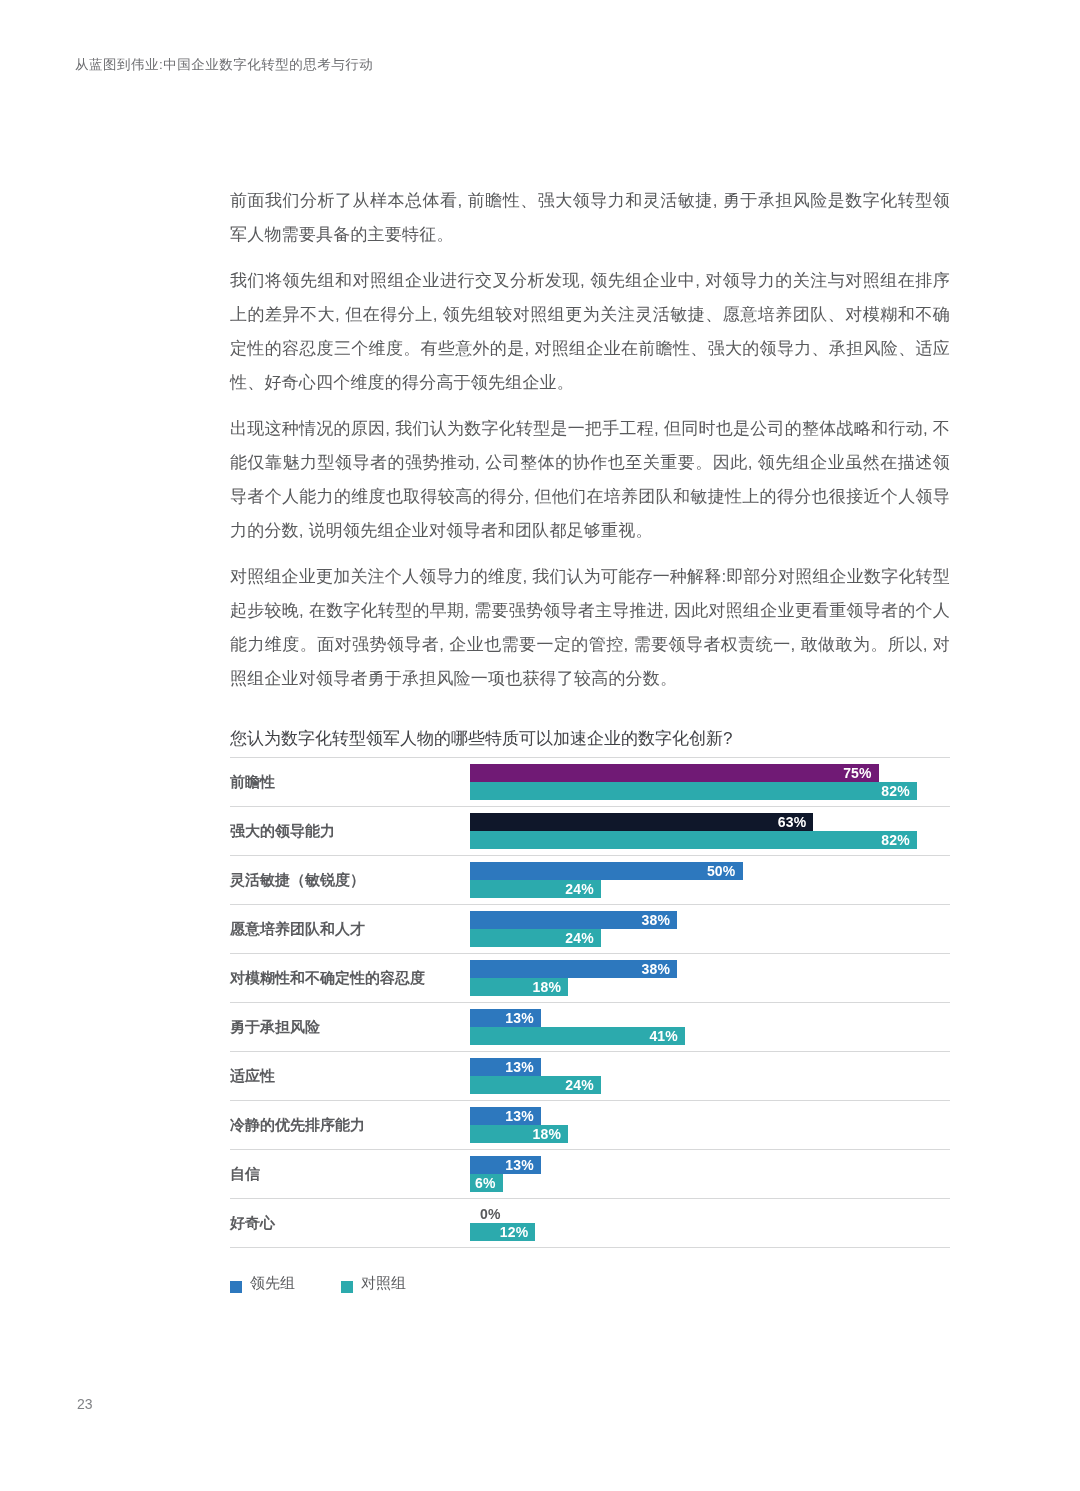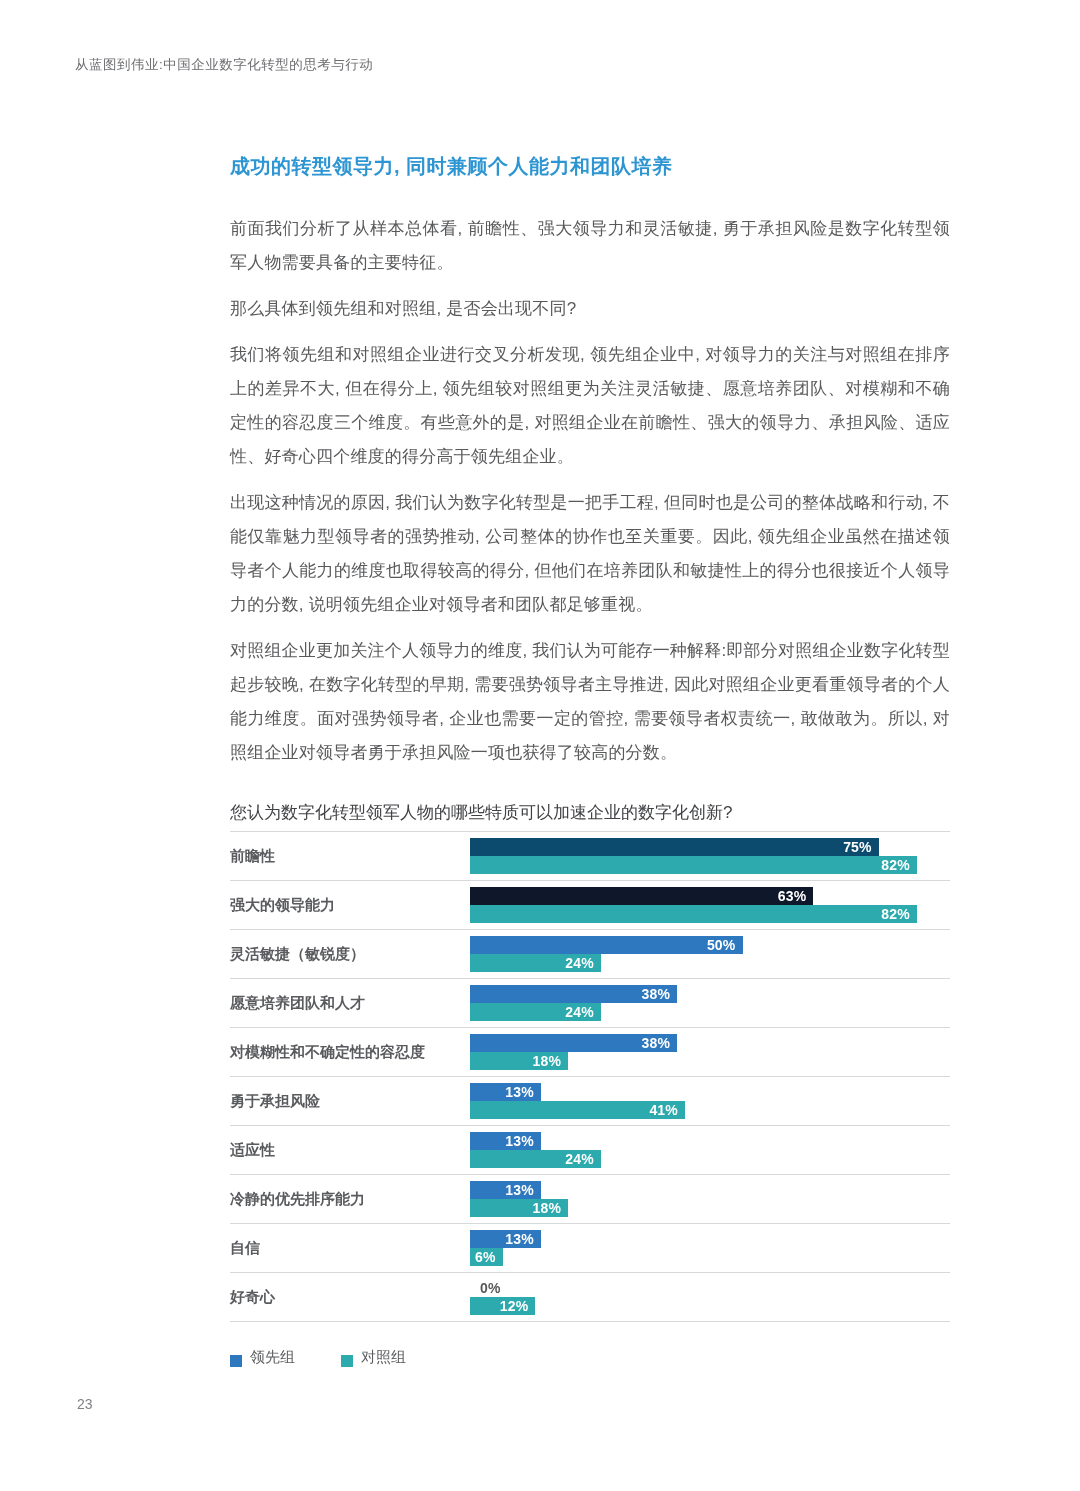--- a/index.html
+++ b/index.html
@@ -63,35 +63,33 @@
   }
 </style>
 </head>
 <body>
 
 <div class="page">
 
   <div class="running-header">从蓝图到伟业:中国企业数字化转型的思考与行动</div>
 
   <div class="content">
-    <h1 class="heading">成功的转型领导力, 同时兼顾个人能力和团队培养</h1>
 
     <p class="para first">前面我们分析了从样本总体看, 前瞻性、强大领导力和灵活敏捷, 勇于承担风险是数字化转型领军人物需要具备的主要特征。</p>
-    <p class="para">那么具体到领先组和对照组, 是否会出现不同?</p>
     <p class="para">我们将领先组和对照组企业进行交叉分析发现, 领先组企业中, 对领导力的关注与对照组在排序上的差异不大, 但在得分上, 领先组较对照组更为关注灵活敏捷、愿意培养团队、对模糊和不确定性的容忍度三个维度。有些意外的是, 对照组企业在前瞻性、强大的领导力、承担风险、适应性、好奇心四个维度的得分高于领先组企业。</p>
     <p class="para">出现这种情况的原因, 我们认为数字化转型是一把手工程, 但同时也是公司的整体战略和行动, 不能仅靠魅力型领导者的强势推动, 公司整体的协作也至关重要。因此, 领先组企业虽然在描述领导者个人能力的维度也取得较高的得分, 但他们在培养团队和敏捷性上的得分也很接近个人领导力的分数, 说明领先组企业对领导者和团队都足够重视。</p>
     <p class="para">对照组企业更加关注个人领导力的维度, 我们认为可能存一种解释:即部分对照组企业数字化转型起步较晚, 在数字化转型的早期, 需要强势领导者主导推进, 因此对照组企业更看重领导者的个人能力维度。面对强势领导者, 企业也需要一定的管控, 需要领导者权责统一, 敢做敢为。所以, 对照组企业对领导者勇于承担风险一项也获得了较高的分数。</p>
 
     <div class="chart-title">您认为数字化转型领军人物的哪些特质可以加速企业的数字化创新?</div>
 
     <div class="chart" id="chart">
   <div class="chart-row">
     <div class="row-label">前瞻性</div>
     <div class="bars">
-      <div class="bar bar-a" style="width: 408.75px; background: #0c4a6e;">
+      <div class="bar bar-a" style="width: 408.75px; background: #701a75;">
               <span class="pct">75%</span>
             </div>
       <div class="bar bar-b" style="width: 446.9px; background: rgb(44, 170, 173);">
               <span class="pct">82%</span>
             </div>
     </div>
   </div>
 
   <div class="chart-row">
     <div class="row-label">强大的领导能力</div>

